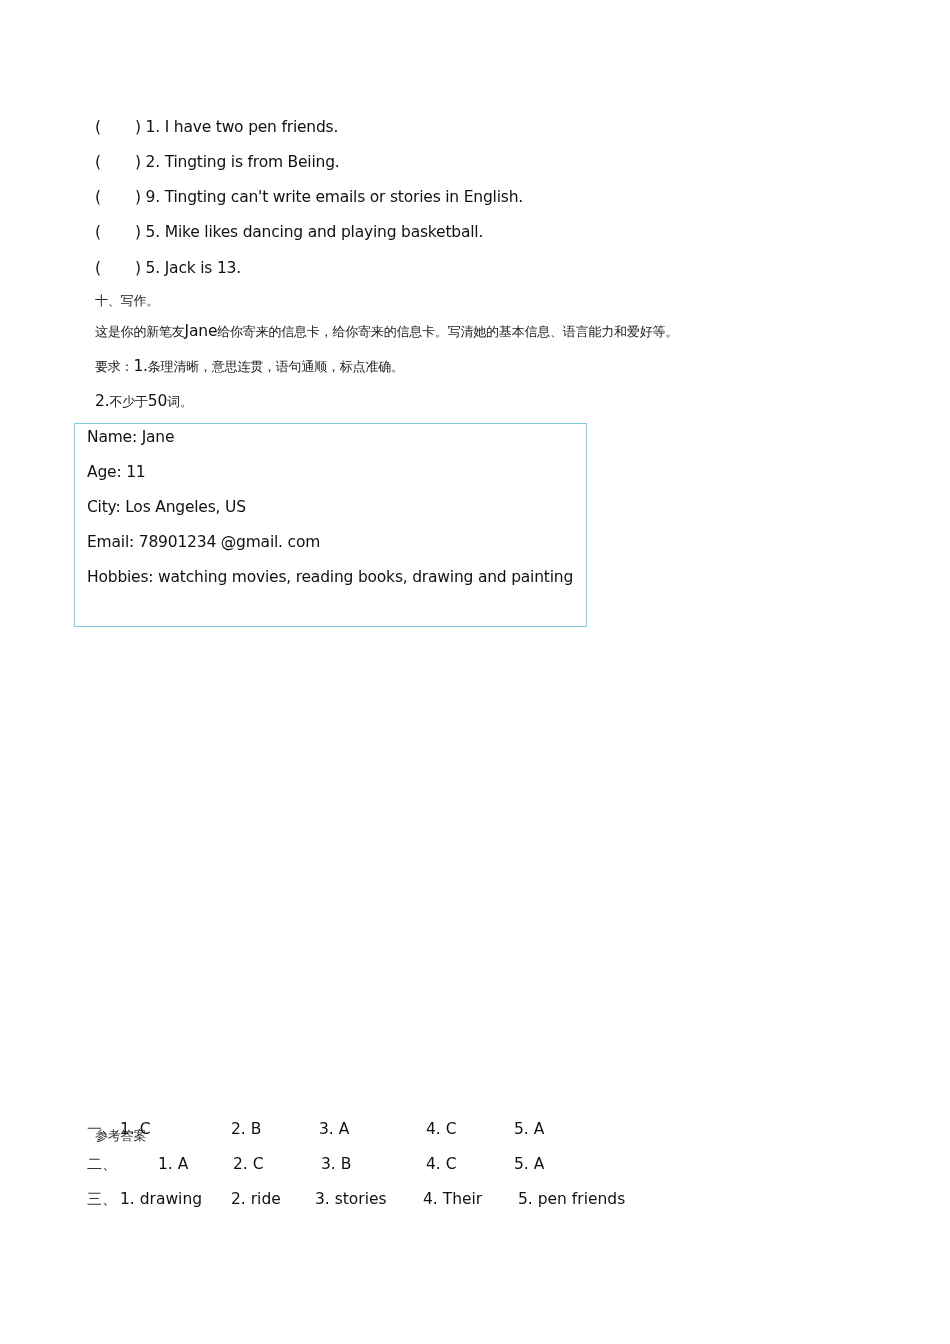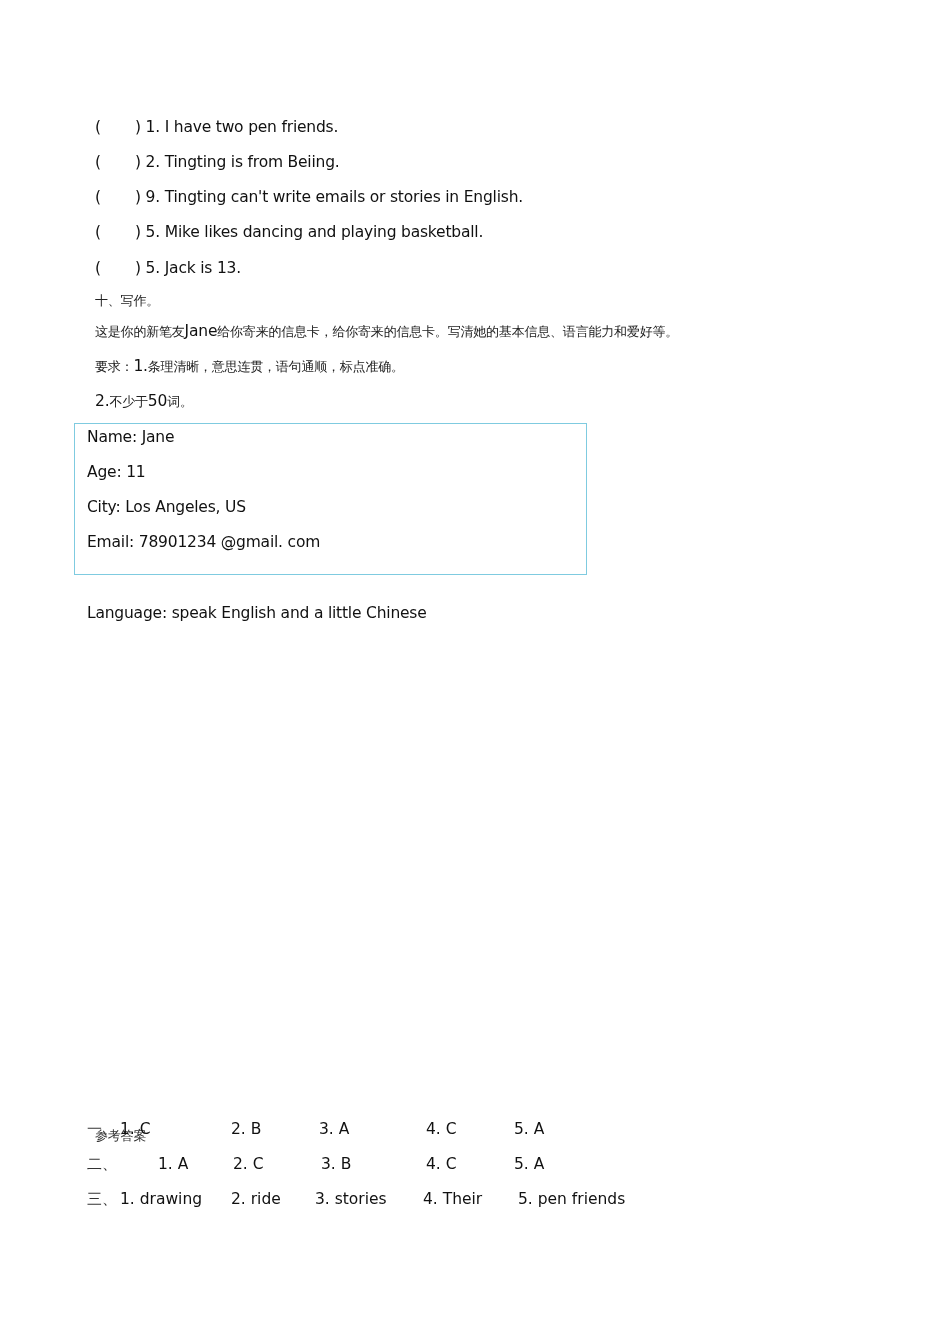--- a/index.html
+++ b/index.html
@@ -31,21 +31,21 @@
     .cn {
       font-family: Liberation Sans, sans-serif;
       font-size: 13px;
       color: #222;
     }
     .info-box {
       position: absolute;
       left: 74px;
       top: 423px;
       width: 513px;
-      height: 152px;
+      height: 204px;
       border: 1.5px solid #7fcbe0;
       box-sizing: border-box;
     }
     .info-line {
       position: absolute;
       left: 12px;
       font-size: 15.5px;
       line-height: 20px;
       white-space: nowrap;
       letter-spacing: -0.2px;
@@ -100,21 +100,21 @@
   <div class="line" style="top:391px;">
     <span>2.</span><span class="cn">不少于</span><span>50</span><span class="cn">词。</span>
   </div>
 </div>
 
 <div class="info-box">
   <div class="info-line" style="top:3px;">Name: Jane</div>
   <div class="info-line" style="top:38px;">Age: 11</div>
   <div class="info-line" style="top:73px;">City: Los Angeles, US</div>
   <div class="info-line" style="top:108px;">Email: 78901234 @gmail. com</div>
-  <div class="info-line" style="top:179px;">Language: speak English and a little Chinese</div>
+  <div class="info-line" style="top:143px;">Hobbies: watching movies, reading books, drawing and painting</div>
 </div>
 
 <div>
   <div class="line cn" style="top:1126px; color:#333;">参考答案</div>
 
   <div class="ans-row" style="top:1119px;">
     <span class="ans-item ans-prefix" style="left:0;">一、</span>
     <span class="ans-item" style="left:33px;">1. C</span>
     <span class="ans-item" style="left:144px;">2. B</span>
     <span class="ans-item" style="left:232px;">3. A</span>

